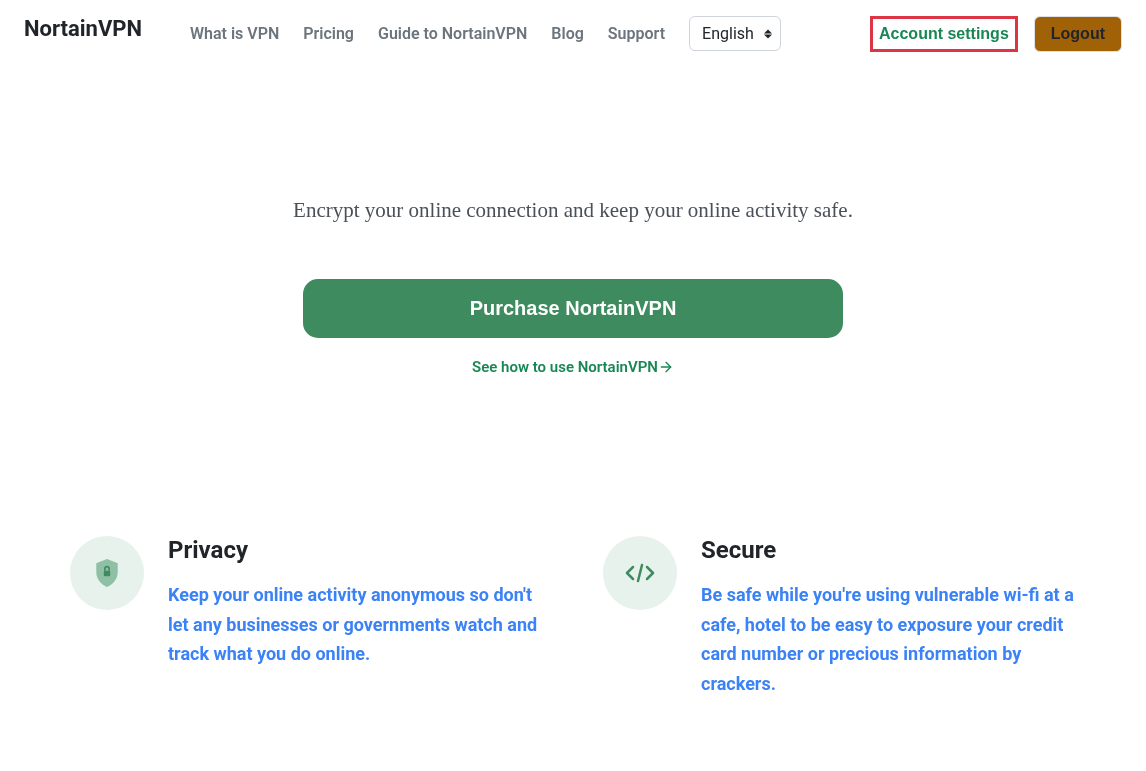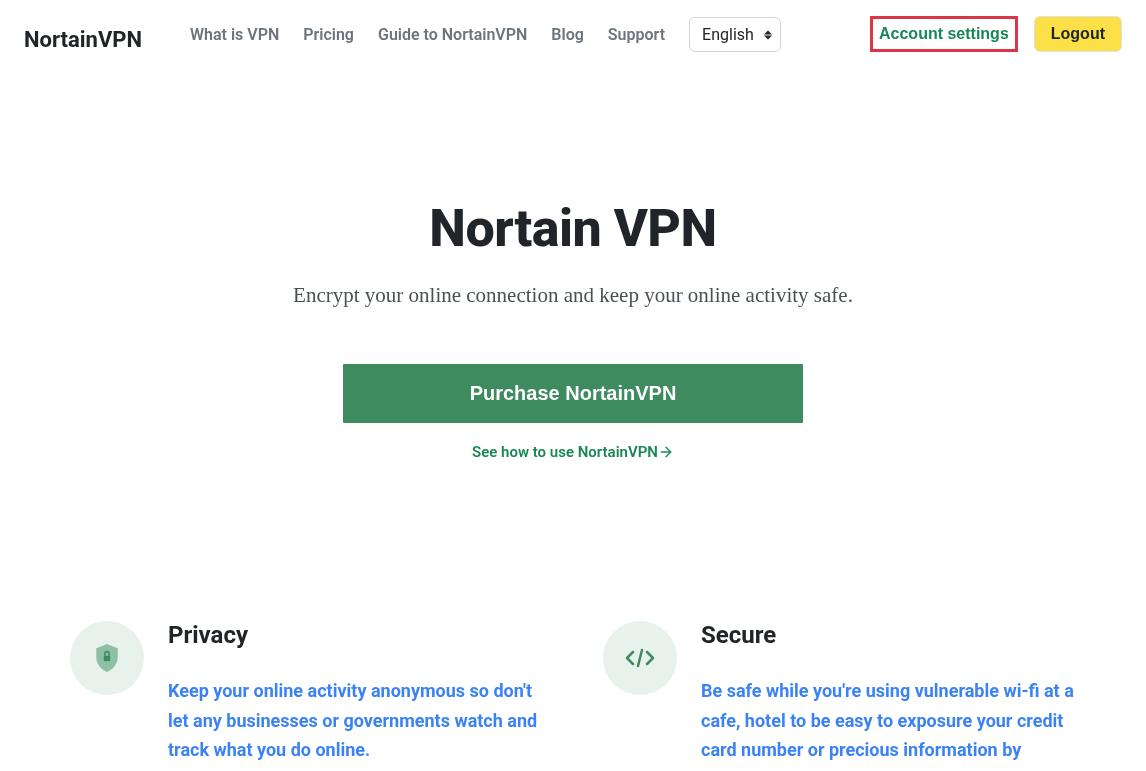--- a/index.html
+++ b/index.html
@@ -9,21 +9,21 @@
     }
     body {
       font-family: -apple-system, BlinkMacSystemFont, "Segoe UI", Roboto, Helvetica, Arial, sans-serif;
       background: #ffffff;
       color: #212529;
       width: 1146px;
       height: 771px;
     }
     .navbar {
       display: flex;
-      align-items: flex-end;
+      align-items: flex-start;
       padding: 16px 24px;
       gap: 8px;
     }
     .brand {
       font-size: 22px;
       font-weight: 700;
       color: #212529;
       margin-right: 40px;
     }
     .nav-links {
@@ -83,21 +83,21 @@
       background: #fff;
     }
     .logout-btn {
       color: #212529;
       font-size: 16px;
       font-weight: 600;
       padding: 8px 16px;
       border: 1px solid #dee2e6;
       border-radius: 6px;
       cursor: pointer;
-      background: #fde047;
+      background: #a16207;
       margin-left: 8px;
     }
     .hero {
       text-align: center;
       padding: 130px 20px 40px 20px;
     }
     .hero-title {
       font-size: 52px;
       font-weight: 800;
       color: #212529;
@@ -111,23 +111,23 @@
       font-family: Liberation Serif, serif;
     }
     .purchase-btn {
       display: inline-block;
       background: #3d8b5f;
       color: #ffffff;
       font-size: 20px;
       font-weight: 700;
       padding: 18px 40px;
       border: none;
-      border-radius: 1px;
-      cursor: pointer;
-      width: 460px;
+      border-radius: 15px;
+      cursor: pointer;
+      width: 540px;
       text-align: center;
     }
     .howto-link {
       display: inline-flex;
       align-items: center;
       color: #198754;
       font-size: 15px;
       font-weight: 600;
       margin-top: 20px;
       cursor: pointer;
@@ -151,21 +151,21 @@
       display: flex;
       align-items: center;
       justify-content: center;
       flex-shrink: 0;
     }
     .feature-content { flex: 1; }
     .feature-title {
       font-size: 24px;
       font-weight: 700;
       color: #212529;
-      margin-bottom: 27px;
+      margin-bottom: 16px;
     }
     .feature-desc {
       font-size: 18px;
       color: #3b82f6;
       line-height: 1.65;
       font-weight: bold;
     }
   </style>
 </head>
 <body>
@@ -185,21 +185,20 @@
         <span class="tri-down"></span>
       </span>
     </div>
   </div>
   <div class="spacer"></div>
   <button class="account-settings-btn">Account settings</button>
   <button class="logout-btn">Logout</button>
 </nav>
 
 <section class="hero">
-  <h1 class="hero-title">Nortain VPN</h1>
   <p class="hero-subtitle">Encrypt your online connection and keep your online activity safe.</p>
   <button class="purchase-btn">Purchase NortainVPN</button>
   <div>
     <a class="howto-link">
       <span>See how to use NortainVPN</span>
       <svg width="16" height="16" viewBox="0 0 24 24" fill="none" stroke-width="2" stroke-linecap="round" stroke-linejoin="round">
         <line x1="5" y1="12" x2="19" y2="12"></line>
         <polyline points="12 5 19 12 12 19"></polyline>
       </svg>
     </a>

